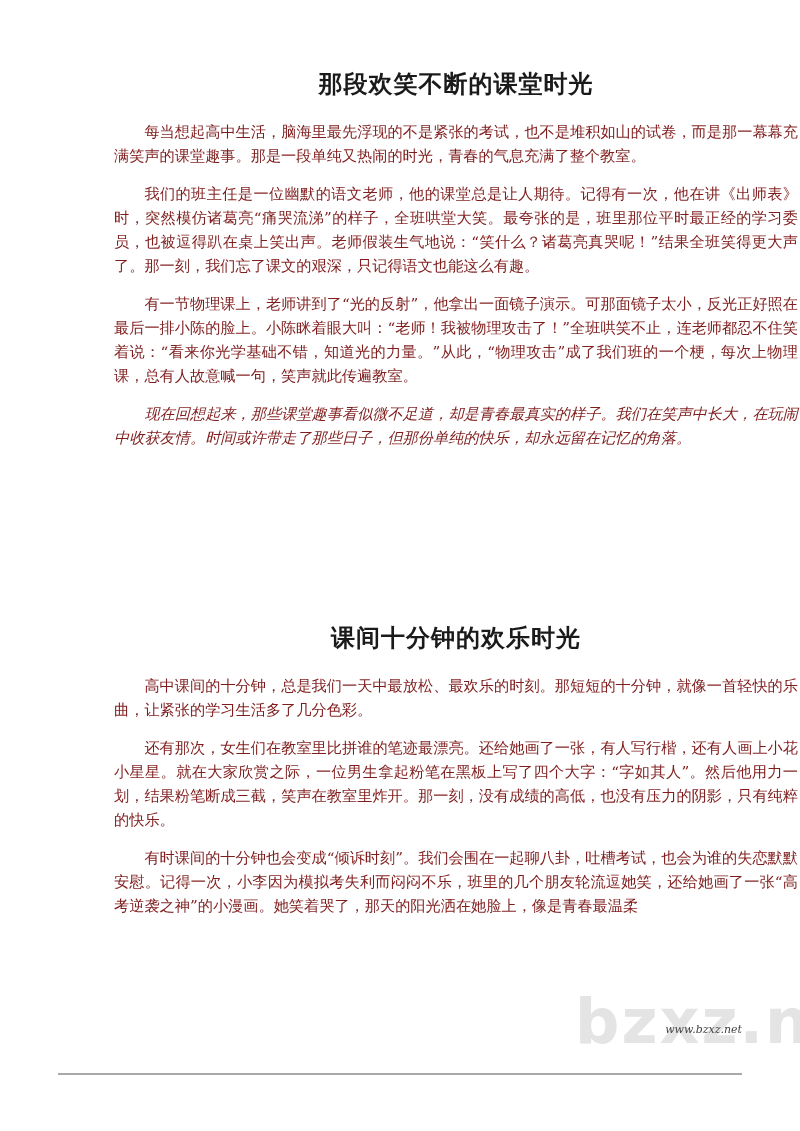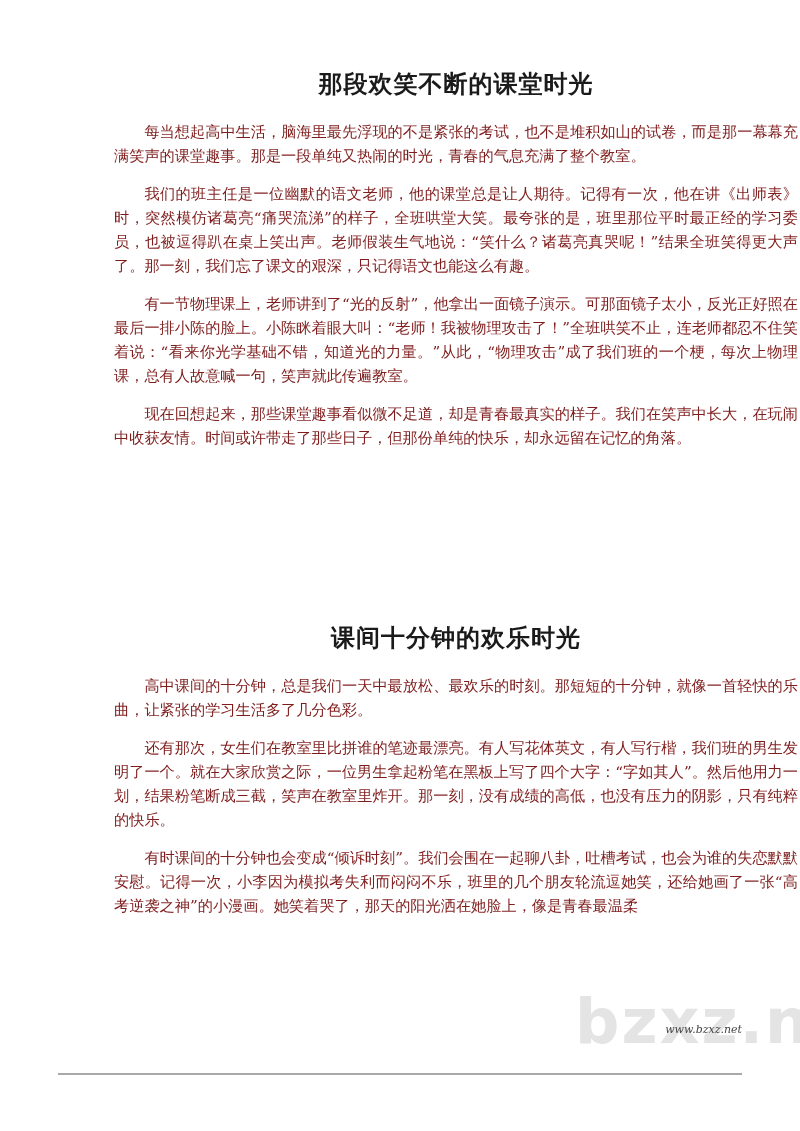--- a/index.html
+++ b/index.html
@@ -86,26 +86,26 @@
 
 <div class="watermark">bzxz.net</div>
 
 <div class="page content">
 
   <div class="section" style="top:68px;">
     <h1 class="section-title">那段欢笑不断的课堂时光</h1>
     <p class="para" style="margin-top:20px;">每当想起高中生活，脑海里最先浮现的不是紧张的考试，也不是堆积如山的试卷，而是那一幕幕充满笑声的课堂趣事。那是一段单纯又热闹的时光，青春的气息充满了整个教室。</p>
     <p class="para" style="margin-top:14px;">我们的班主任是一位幽默的语文老师，他的课堂总是让人期待。记得有一次，他在讲《出师表》时，突然模仿诸葛亮“痛哭流涕”的样子，全班哄堂大笑。最夸张的是，班里那位平时最正经的学习委员，也被逗得趴在桌上笑出声。老师假装生气地说：“笑什么？诸葛亮真哭呢！”结果全班笑得更大声了。那一刻，我们忘了课文的艰深，只记得语文也能这么有趣。</p>
     <p class="para" style="margin-top:14px;">有一节物理课上，老师讲到了“光的反射”，他拿出一面镜子演示。可那面镜子太小，反光正好照在最后一排小陈的脸上。小陈眯着眼大叫：“老师！我被物理攻击了！”全班哄笑不止，连老师都忍不住笑着说：“看来你光学基础不错，知道光的力量。”从此，“物理攻击”成了我们班的一个梗，每次上物理课，总有人故意喊一句，笑声就此传遍教室。</p>
-    <p class="para" style="margin-top:14px;">现在回想起来，那些课堂趣事看似微不足道，却是青春最真实的样子。我们在笑声中长大，在玩闹中收获友情。时间或许带走了那些日子，但那份单纯的快乐，却永远留在记忆的角落。</p>
+    <p class="para" style="margin-top:14px;font-style:italic;">现在回想起来，那些课堂趣事看似微不足道，却是青春最真实的样子。我们在笑声中长大，在玩闹中收获友情。时间或许带走了那些日子，但那份单纯的快乐，却永远留在记忆的角落。</p>
   </div>
 
   <div class="section" style="top:622px;">
     <h1 class="section-title">课间十分钟的欢乐时光</h1>
     <p class="para" style="margin-top:20px;">高中课间的十分钟，总是我们一天中最放松、最欢乐的时刻。那短短的十分钟，就像一首轻快的乐曲，让紧张的学习生活多了几分色彩。</p>
-    <p class="para" style="margin-top:14px;">还有那次，女生们在教室里比拼谁的笔迹最漂亮。有人写花体英文，有人写行楷，我们班的男生发明了一个。就在大家欣赏之际，一位男生拿起粉笔在黑板上写了四个大字：“字如其人”。然后他用力一划，结果粉笔断成三截，笑声在教室里炸开。那一刻，没有成绩的高低，也没有压力的阴影，只有纯粹的快乐。</p>
+    <p class="para" style="margin-top:14px;">还有那次，女生们在教室里比拼谁的笔迹最漂亮。还给她画了一张，有人写行楷，还有人画上小花小星星。就在大家欣赏之际，一位男生拿起粉笔在黑板上写了四个大字：“字如其人”。然后他用力一划，结果粉笔断成三截，笑声在教室里炸开。那一刻，没有成绩的高低，也没有压力的阴影，只有纯粹的快乐。</p>
     <p class="para" style="margin-top:14px;">有时课间的十分钟也会变成“倾诉时刻”。我们会围在一起聊八卦，吐槽考试，也会为谁的失恋默默安慰。记得一次，小李因为模拟考失利而闷闷不乐，班里的几个朋友轮流逗她笑，还给她画了一张“高考逆袭之神”的小漫画。她笑着哭了，那天的阳光洒在她脸上，像是青春最温柔</p>
   </div>
 
 </div>
 
 <div class="footer-rule"></div>
 <div class="footer-text">www.bzxz.net</div>
 
 </body></html>

